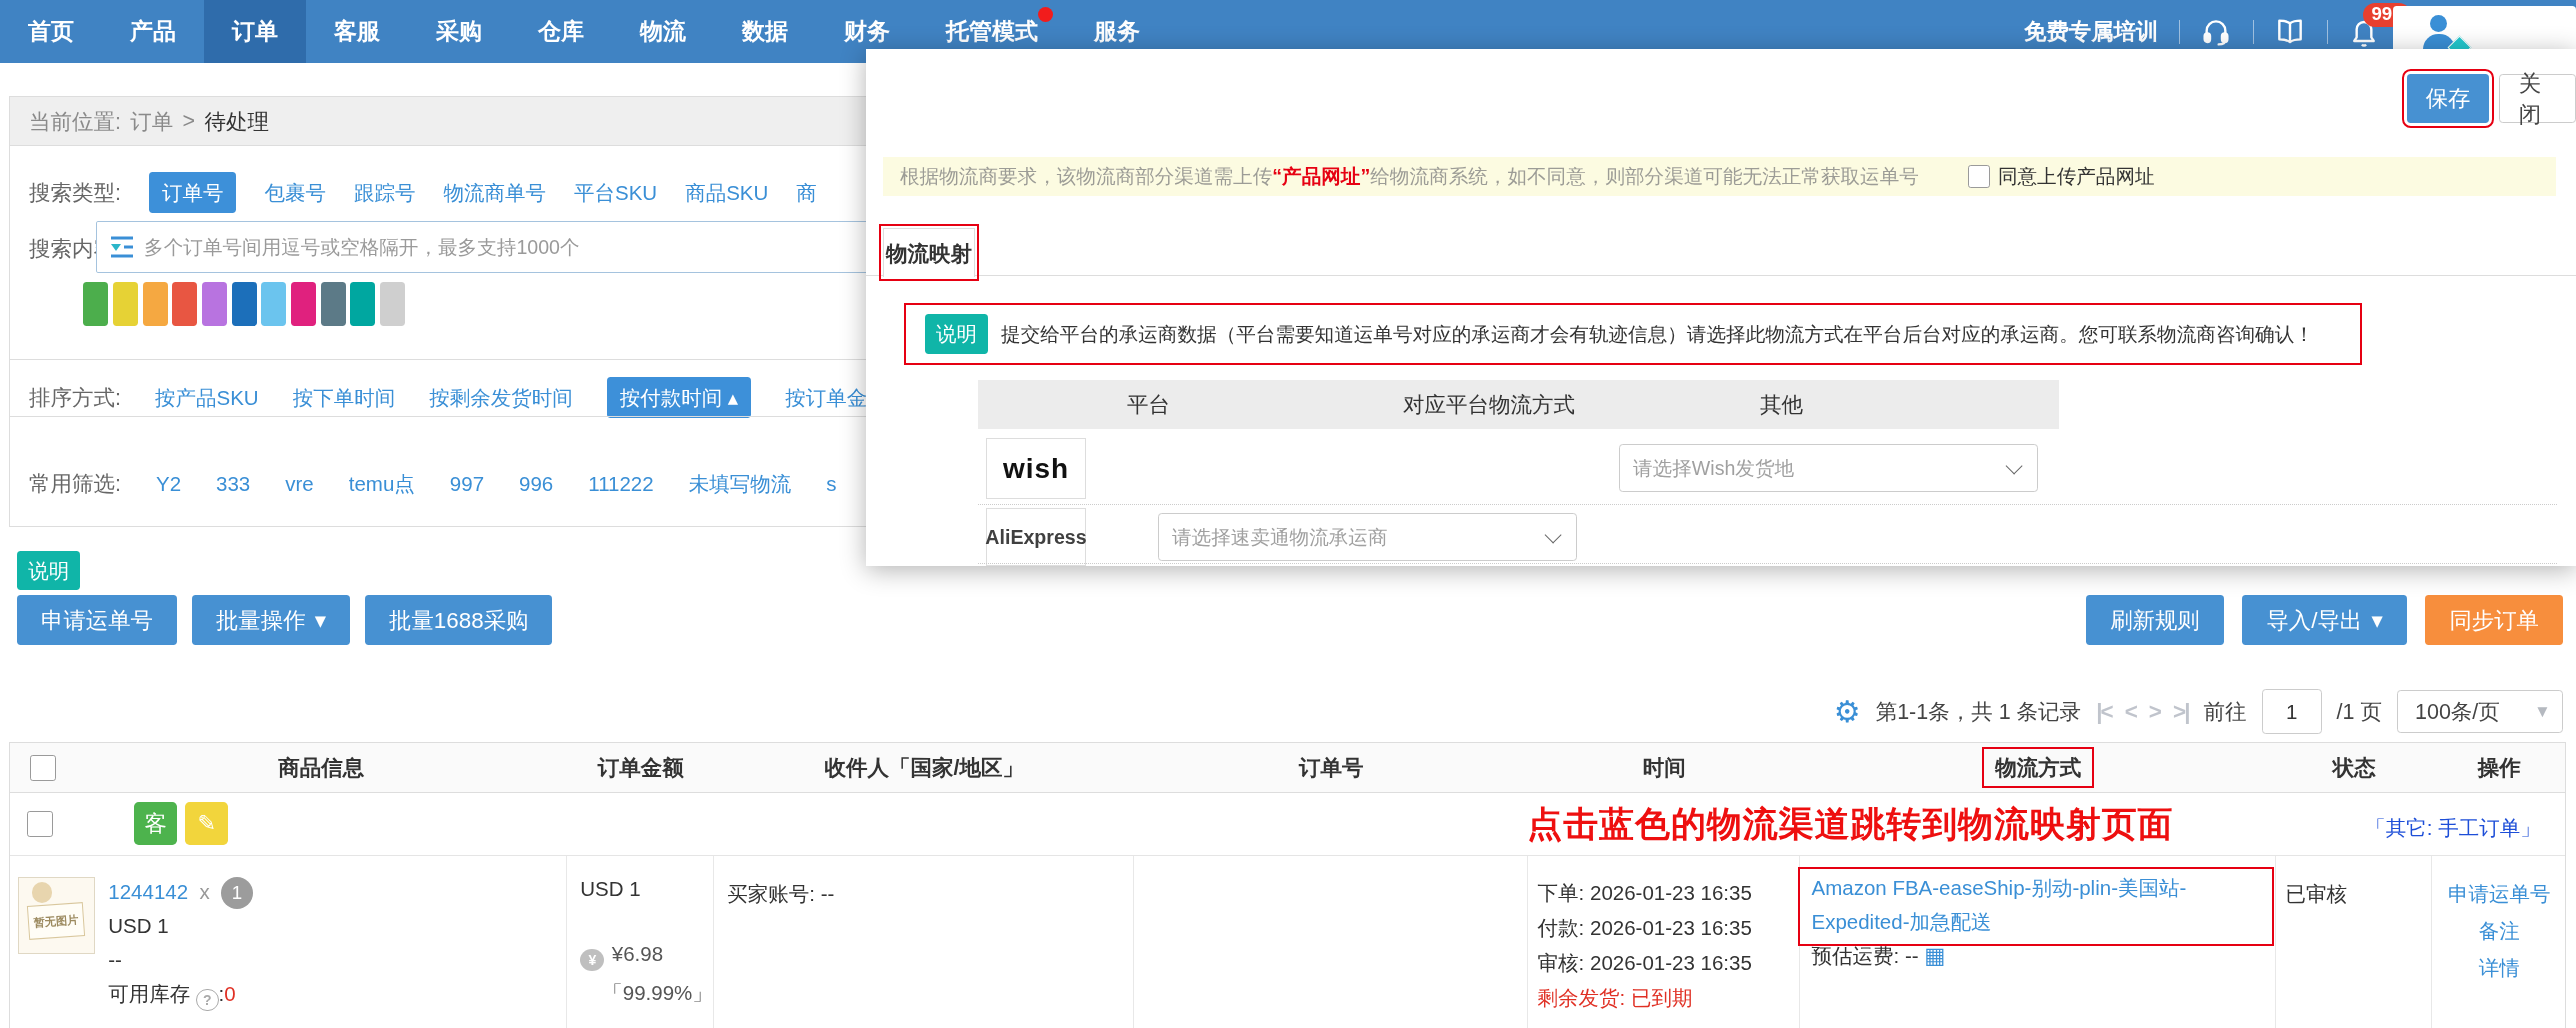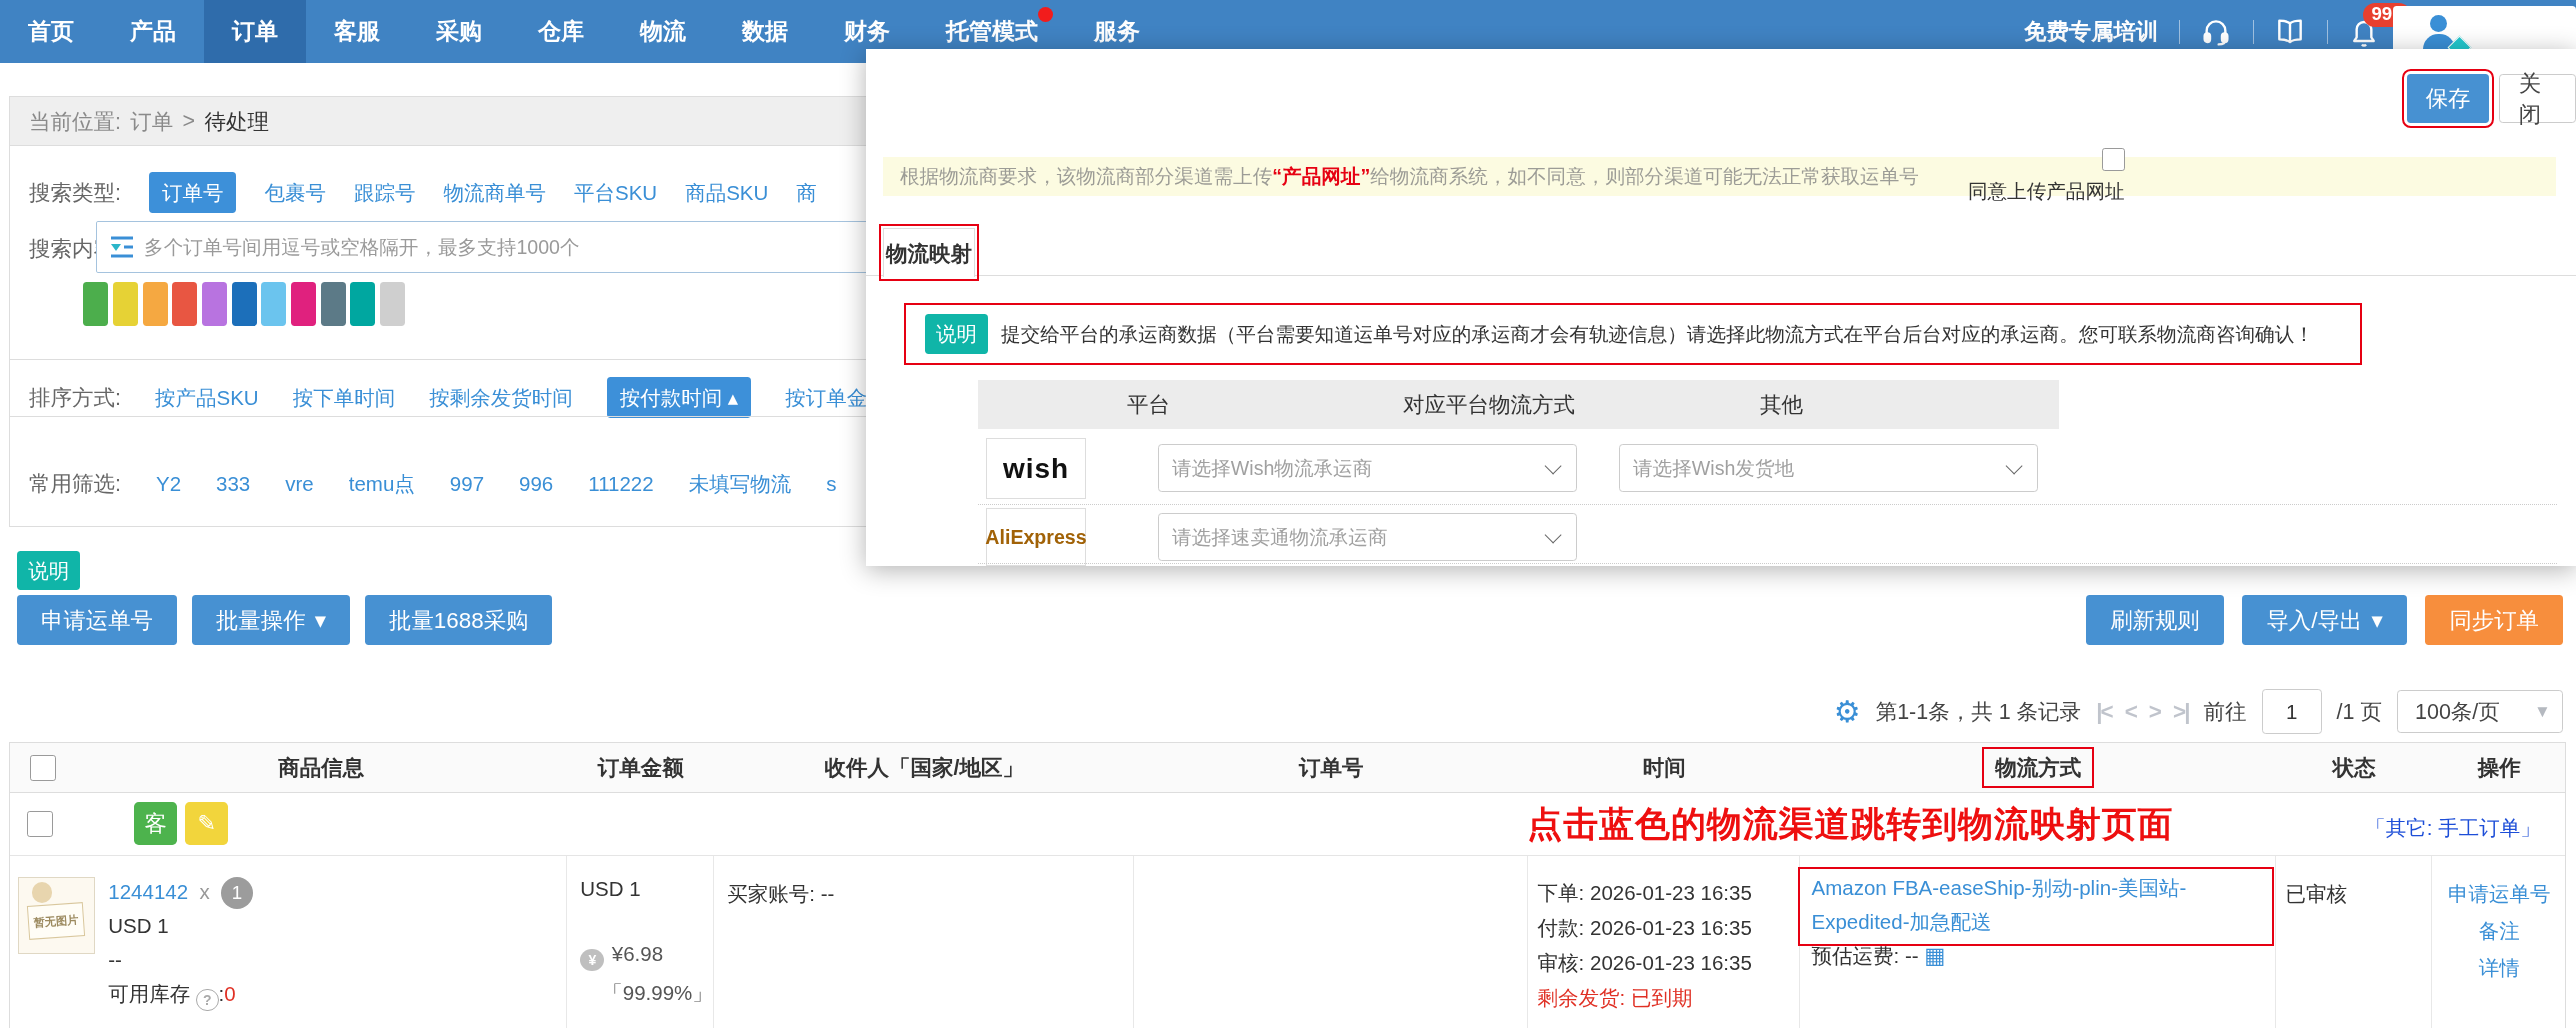--- a/index.html
+++ b/index.html
@@ -76,31 +76,31 @@
   .coin{display:inline-flex;align-items:center;justify-content:center;width:24px;height:22.4px;border-radius:50%;background:#bfbfbf;color:#fff;font-size:14px;font-weight:bold;vertical-align:-3.7px;margin-right:7.5px;}
   .red{color:#e03024;}
   .calc-ico{color:#3a8fd6;font-size:22.4px;cursor:pointer;}
   .row-redbox{position:absolute;left:1788px;top:124px;width:472px;height:75px;border:2.8px solid #e60012;pointer-events:none;}
   
   .modal{position:absolute;left:866px;top:49px;width:1710px;height:517px;background:#fff;box-shadow:0 3.7px 24px rgba(0,0,0,.3);z-index:50;}
   .mbtn-save{position:absolute;left:1541px;top:25px;height:49px;padding:0 18.7px;display:flex;align-items:center;background:#4791d2;color:#fff;font-size:22.4px;border-radius:3.7px;cursor:pointer;outline:2.8px solid #e60012;outline-offset:3.7px;}
   .mbtn-close{position:absolute;left:1633px;top:25px;height:49px;padding:0 18.7px;display:flex;align-items:center;background:#fff;color:#444;font-size:22.4px;border:0.9px solid #ccc;border-radius:3.7px;box-sizing:border-box;cursor:pointer;}
   .mnotice{position:absolute;left:17px;top:108px;width:1673px;height:39px;background:#fcfbe1;display:flex;align-items:center;padding:0 17px;box-sizing:border-box;font-size:19.6px;color:#9c9c96;}
   .mnotice .em{color:#e60012;font-weight:bold;}
-  .agree{display:flex;align-items:flex-end;gap:7.5px;margin-left:49px;color:#333;cursor:pointer;flex-direction:column;}
+  .agree{display:flex;align-items:center;gap:7.5px;margin-left:49px;color:#333;cursor:pointer;}
   .agree .cbx{width:20.5px;height:20.5px;}
   .mtab{position:absolute;left:17px;top:179px;width:90px;height:48px;background:#fff;border:0.9px solid #ddd;border-bottom:none;display:flex;align-items:center;justify-content:center;font-size:21.5px;font-weight:bold;color:#333;outline:2.8px solid #e60012;outline-offset:2.8px;cursor:pointer;z-index:2;}
   .mtabline{position:absolute;left:0;right:0;top:226px;height:0.9px;background:#ddd;}
   .mnote{position:absolute;left:38px;top:254px;width:1458px;height:62px;border:2.8px solid #e60012;display:flex;align-items:center;padding-left:18.7px;box-sizing:border-box;}
   .mnote .txt{font-size:19.6px;color:#333;margin-left:13px;white-space:nowrap;}
   .mthead{position:absolute;left:112px;top:331px;width:1081px;height:49px;background:#ececec;}
   .mth{position:absolute;top:0;height:49px;display:flex;align-items:center;font-size:21.5px;color:#333;}
   .logo-box{position:absolute;width:98px;height:59px;background:#fff;border:0.9px solid #ddd;display:flex;align-items:center;justify-content:center;}
   .wish-logo{font-size:28px;font-weight:800;color:#111;letter-spacing:0.9px;}
-  .ae-logo{font-size:19.6px;font-weight:bold;color:#a16207;}
+  .ae-logo{font-size:19.6px;font-weight:bold;color:#404040;}
   .msel{position:absolute;width:419px;height:48px;border:0.9px solid #ccc;border-radius:3.7px;display:flex;align-items:center;box-sizing:border-box;padding-left:13px;color:#a0a0a0;font-size:19.6px;cursor:pointer;background:#fff;}
   .msel .chev{position:absolute;right:17px;top:15px;width:11.2px;height:11.2px;border-right:1.9px solid #666;border-bottom:1.9px solid #666;transform:rotate(45deg);}
   .dotline{position:absolute;left:112px;right:18.7px;height:0;border-top:1.9px dotted #ccc;}
 </style>
 </head>
 <body>
 
 <div class="nav">
   <div class="nav-item">首页</div>
   <div class="nav-item">产品</div>
@@ -371,24 +371,20 @@
 
   <div class="mthead">
     <span class="mth" style="left:149px;">平台</span>
     <span class="mth" style="left:425px;">对应平台物流方式</span>
     <span class="mth" style="left:782px;">其他</span>
   </div>
 
   <div class="logo-box" style="left:120px;top:389px;">
       <span class="wish-logo">wish</span>
     </div>
-  <div class="msel" style="left:292px;top:395px;">
-    <span>请选择Wish物流承运商</span>
-      <span class="chev"></span>
-  </div>
   <div class="msel" style="left:753px;top:395px;">
     <span>请选择Wish发货地</span>
       <span class="chev"></span>
   </div>
 
   <div class="dotline" style="top:455px;"></div>
 
   <div class="logo-box" style="left:120px;top:459px;height:56px;">
       <span class="ae-logo">AliExpress</span>
     </div>

